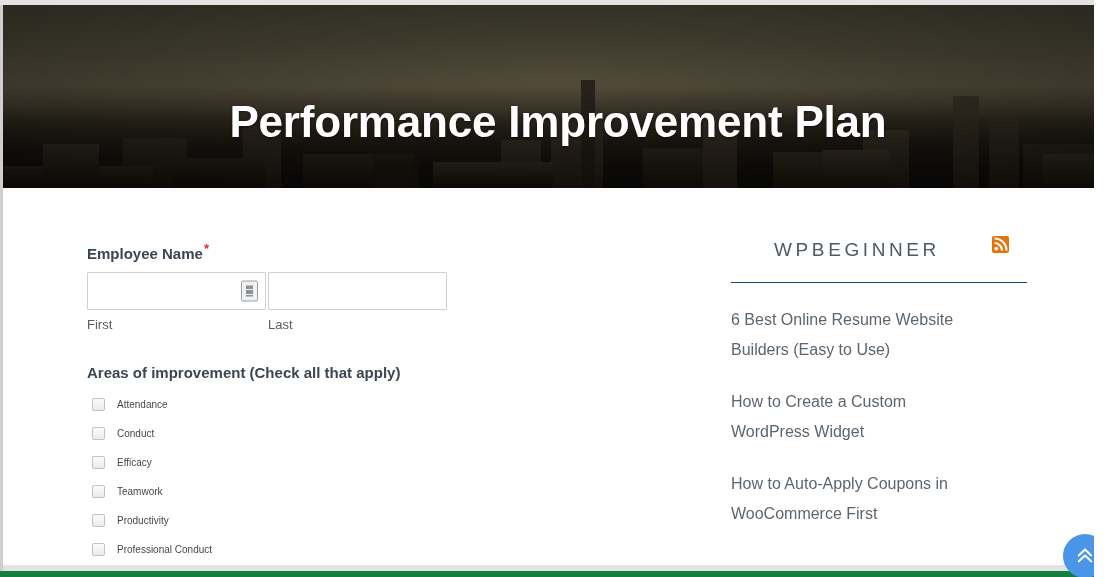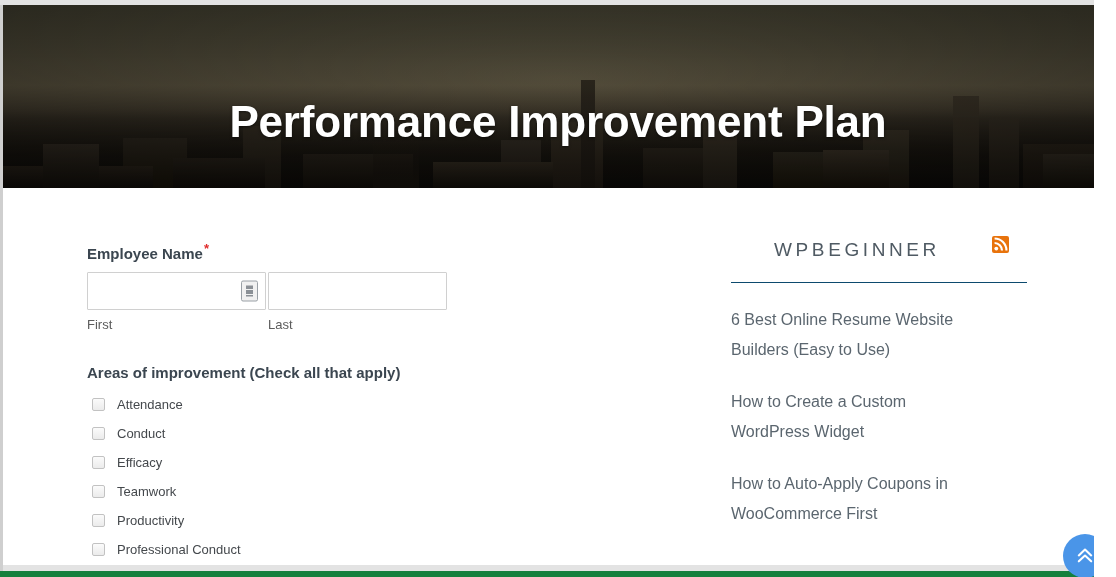--- a/index.html
+++ b/index.html
@@ -252,21 +252,21 @@
     width: 13px;
     height: 13px;
     box-sizing: border-box;
     border: 1px solid #c2c2c2;
     background: linear-gradient(to bottom, #fbfbfb, #ebebeb);
     border-radius: 2px;
     margin-left: 5px;
     flex: none;
   }
   .check-label {
-    font-size: 13px;
+    font-size: 10px;
     line-height: 18px;
     color: #44484c;
     margin-left: 12px;
   }
   
   .sidebar {
     position: absolute;
     left: 728px;
     top: 48px;
     width: 296px;

